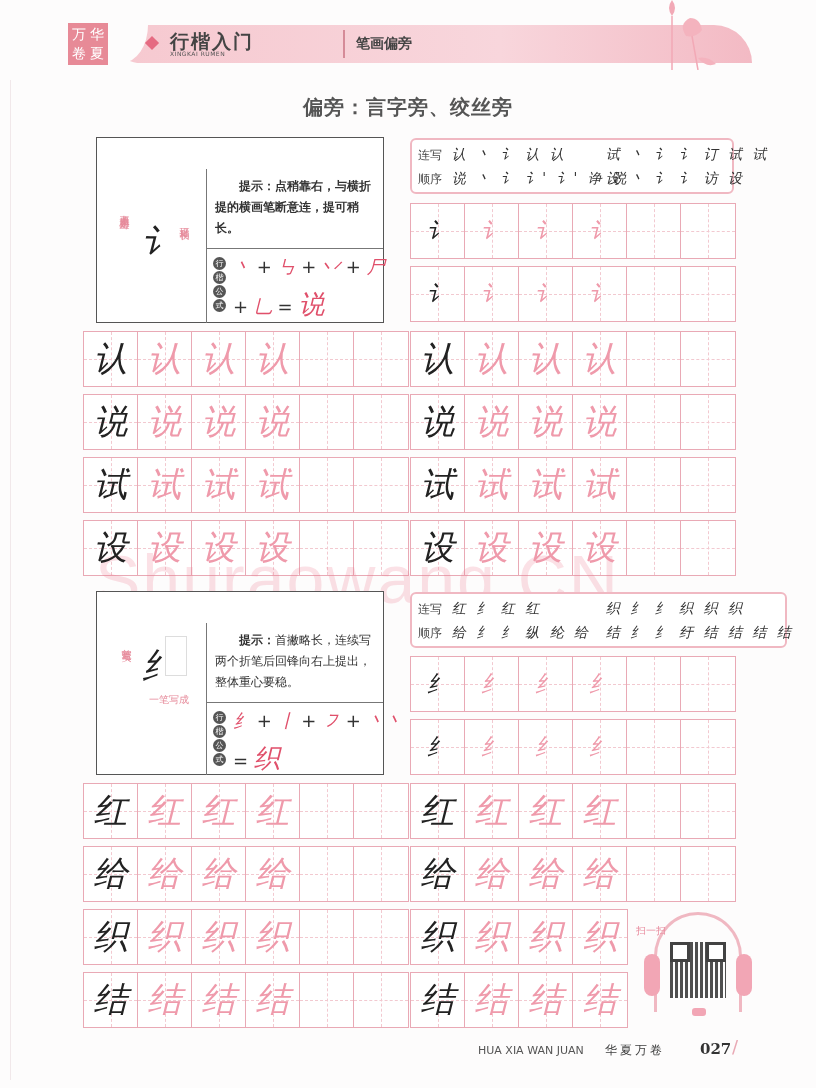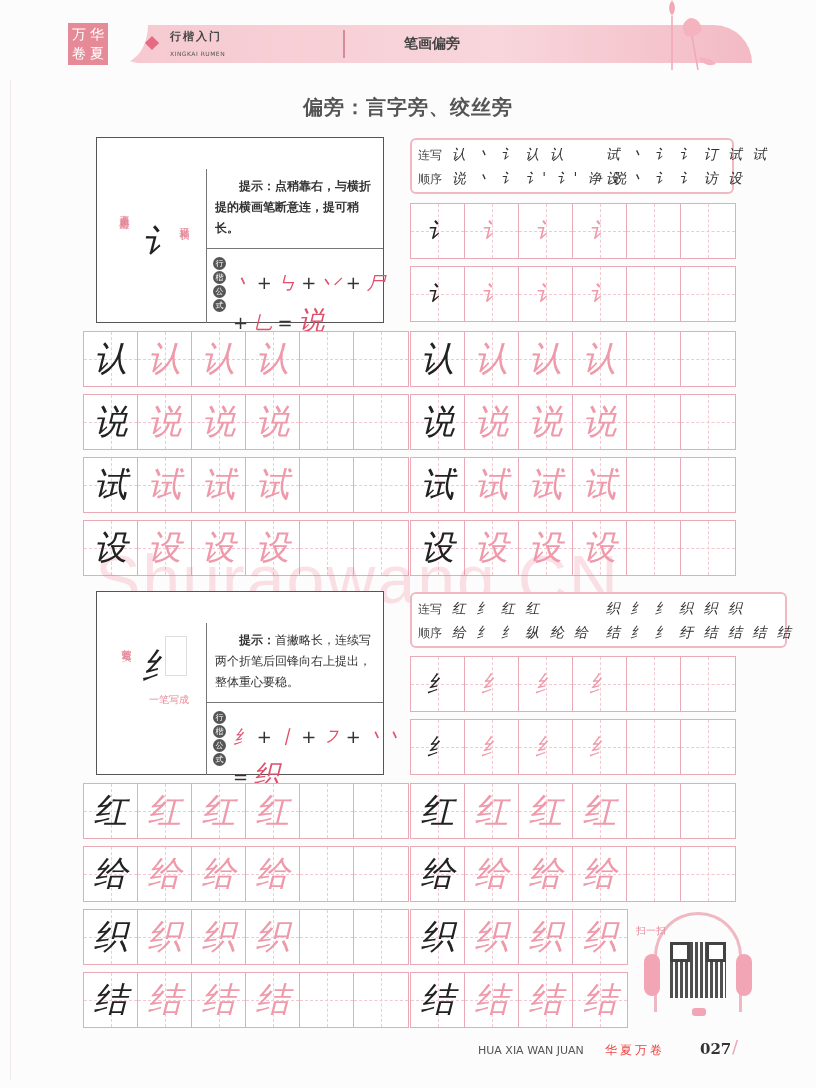--- a/index.html
+++ b/index.html
@@ -4,38 +4,38 @@
 <style>
   *{box-sizing:border-box;margin:0;padding:0;}
   body{width:816px;height:1088px;background:#fdfcfc;position:relative;overflow:hidden;font-family:"DejaVu Sans","Liberation Sans",sans-serif;color:#333;}
   .abs{position:absolute;}
   
   .seal{left:68px;top:23px;width:40px;height:42px;background:#e78a97;color:#fff;font-family:"DejaVu Serif",serif;font-size:14px;line-height:19px;display:flex;flex-wrap:wrap;align-items:center;justify-content:center;padding:2px;text-align:center;}
   .seal span{display:block;width:18px;}
   .banner{left:122px;top:25px;width:630px;height:38px;background:linear-gradient(90deg,#f6c9d0,#f8d6dc 60%,#f3bac4);border-radius:0 60px 0 0;border-bottom-left-radius:30px 18px;}
   .banner-curve{left:122px;top:25px;width:26px;height:38px;background:#fdfcfc;border-bottom-right-radius:26px 38px;}
   .diamond{left:147px;top:38px;width:10px;height:10px;background:#e56b82;transform:rotate(45deg);}
-  .series-title{left:170px;top:29px;font-family:"DejaVu Serif",serif;font-size:11px;font-weight:bold;color:#444;letter-spacing:2px;}
+  .series-title{left:170px;top:29px;font-family:"DejaVu Serif",serif;font-size:19px;font-weight:bold;color:#444;letter-spacing:2px;}
   .series-pinyin{left:170px;top:50px;font-size:6px;color:#555;letter-spacing:0.5px;}
   .sep{left:343px;top:30px;width:2px;height:28px;background:#d58b98;}
-  .chapter{left:356px;top:35px;font-size:14px;font-weight:bold;color:#444;margin-left:48px;}
+  .chapter{left:356px;top:35px;font-size:14px;font-weight:bold;color:#444;}
   .lotus{left:660px;top:0px;width:60px;height:70px;}
   .lesson-title{left:0;width:816px;top:94px;text-align:center;font-size:20px;font-weight:bold;color:#555;letter-spacing:1px;}
   
   .info{border:1px solid #555;background:#fff;}
   .info-head{background:#444;color:#fff;font-size:15px;padding:6px 10px;height:30px;}
   .info-left{position:absolute;left:0;width:110px;border-right:1px solid #777;}
   .info-tip{position:absolute;font-size:12px;line-height:21px;color:#333;font-family:"DejaVu Serif",serif;}
   .info-tip b{font-family:"DejaVu Sans",sans-serif;}
   .info-formula{position:absolute;border-top:1px solid #777;}
   .vert{writing-mode:vertical-rl;font-size:10px;color:#e68a9a;letter-spacing:1px;}
   .big-glyph{font-family:"DejaVu Serif",serif;font-size:34px;color:#222;font-style:italic;}
   .formula-tag{position:absolute;display:flex;flex-direction:column;gap:1px;}
   .formula-tag span{width:13px;height:13px;border-radius:50%;background:#555;color:#fff;font-size:8px;line-height:13px;text-align:center;}
-  .formula-line{position:absolute;font-size:18px;color:#333;white-space:nowrap;margin-top:16px;}
+  .formula-line{position:absolute;font-size:18px;color:#333;white-space:nowrap;}
   .formula-line .r{color:#e0506b;font-family:"DejaVu Serif",serif;font-style:italic;}
   .formula-line .rb{color:#e0506b;font-family:"DejaVu Serif",serif;font-style:italic;font-size:26px;}
   
   .order{border:2px solid #f0b8c2;border-radius:6px;background:#fff;}
   .order-row{position:absolute;left:6px;font-size:12px;white-space:nowrap;}
   .order-row .lbl{color:#444;margin-right:6px;}
   .order-row .seq{font-family:"DejaVu Serif",serif;font-style:italic;color:#333;font-size:14px;letter-spacing:3px;}
   
   .grid{display:flex;border:1px solid #e9a9b5;background:#fff;}
   .cell{position:relative;width:54px;height:54px;border-right:1px solid #e9a9b5;display:flex;align-items:center;justify-content:center;font-family:"DejaVu Serif",serif;font-style:italic;font-size:34px;}
@@ -51,21 +51,21 @@
   .qr-arc{position:absolute;left:18px;top:4px;width:88px;height:100px;border:3px solid #f0b8c2;border-bottom:none;border-radius:44px 44px 0 0;}
   .qr-ear{position:absolute;top:46px;width:16px;height:42px;background:#f2a6b5;border-radius:8px;}
   .qr-label{position:absolute;left:0;width:124px;top:16px;font-size:10px;color:#e98ea0;}
   .qr-code{position:absolute;left:34px;top:34px;width:56px;height:56px;background:
     repeating-linear-gradient(90deg,#333 0 3px,#fff 3px 5px),#333;opacity:.85;}
   .qr-code::before,.qr-code::after{content:"";position:absolute;width:14px;height:14px;border:3px solid #222;background:#fff;}
   .qr-code::before{left:0;top:0;} .qr-code::after{right:0;top:0;}
   .qr-mic{position:absolute;left:56px;top:100px;width:14px;height:8px;background:#f2a6b5;border-radius:3px;}
   
   .footer-en{left:478px;top:1044px;font-size:11px;color:#555;}
-  .footer-cn{left:605px;top:1042px;font-size:12px;color:#ef4444;letter-spacing:3px;}
+  .footer-cn{left:605px;top:1042px;font-size:12px;color:#404040;letter-spacing:3px;}
   .footer-page{left:700px;top:1040px;font-family:"DejaVu Serif",serif;font-size:15px;font-weight:bold;color:#333;}
   .footer-slash{left:732px;top:1036px;font-size:18px;color:#e9a9b5;}
   .watermark{left:95px;top:540px;font-size:68px;color:rgba(235,120,140,0.22);letter-spacing:2px;font-family:"Liberation Sans",sans-serif;text-align:right;}
   .margin-line{left:10px;top:80px;width:1px;height:1000px;background:#f1e8ea;}
 </style>
 </head>
 <body>
 
 <div class="abs margin-line"></div>
 

